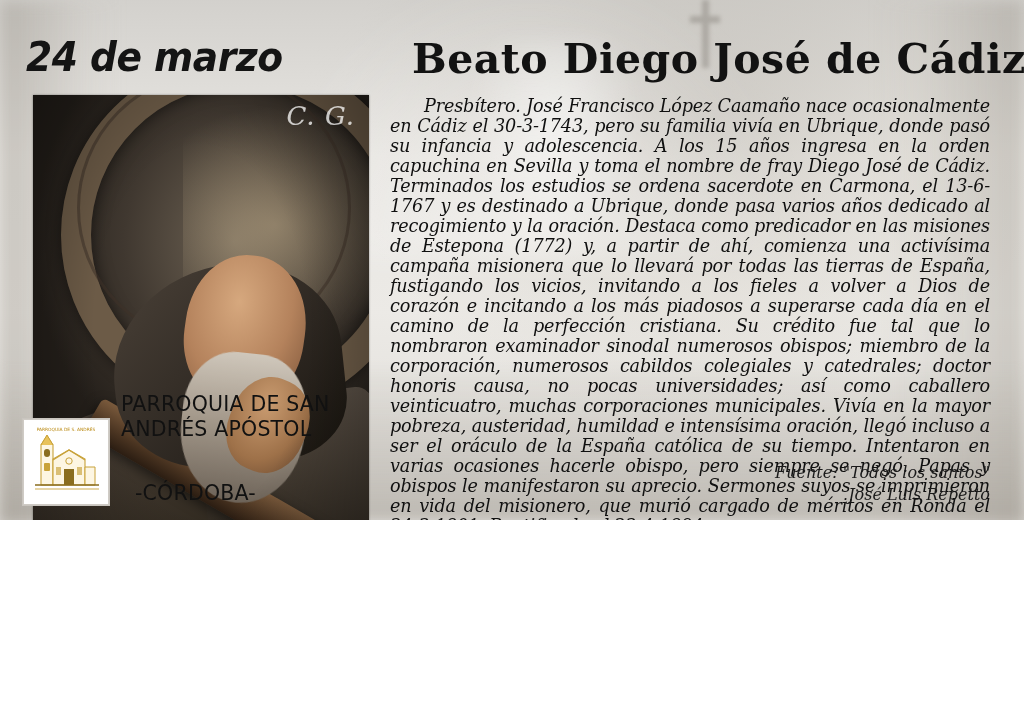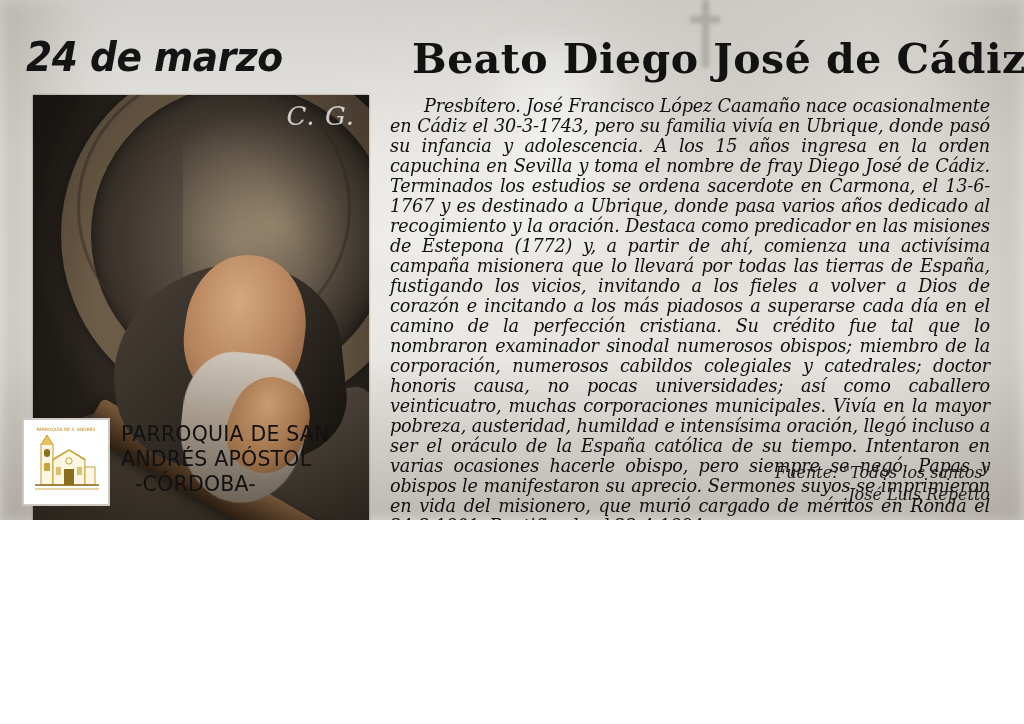--- a/index.html
+++ b/index.html
@@ -271,21 +271,21 @@
     line-height: 22px;
     color: #1a1a1a;
   }
 
   
   .parish {
     position: absolute;
     left: 22px;
     bottom: 14px;
     display: flex;
-    align-items: flex-start;
+    align-items: flex-end;
     gap: 11px;
   }
   .parish-logo {
     width: 86px;
     height: 86px;
     background: #ffffff;
     border: 1px solid #c9c5bf;
     position: relative;
     flex: none;
   }
@@ -293,20 +293,21 @@
     font-family: "DejaVu Sans", sans-serif;
     font-size: 20.5px;
     line-height: 25px;
     color: #111111;
     letter-spacing: 0.2px;
     padding-top: 4px;
   }
   .parish-name .l3 {
     display: block;
     margin-left: 14px;
+    margin-top: 39px;
   }
 </style>
 </head>
 <body>
 
 <div id="page">
 
   <div class="bg">
     <div class="bg-window"></div>
     <div class="bg-arch"></div>

